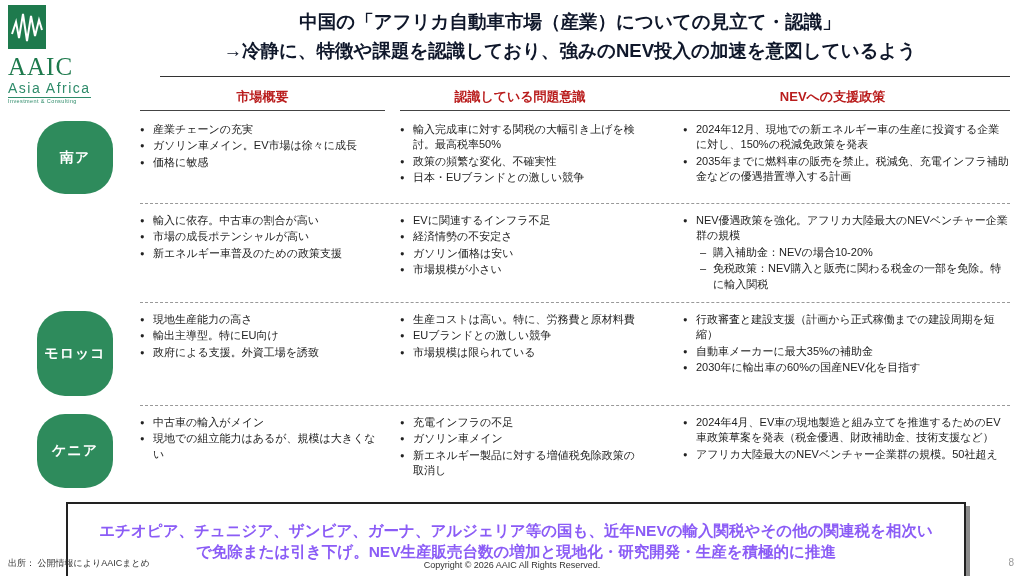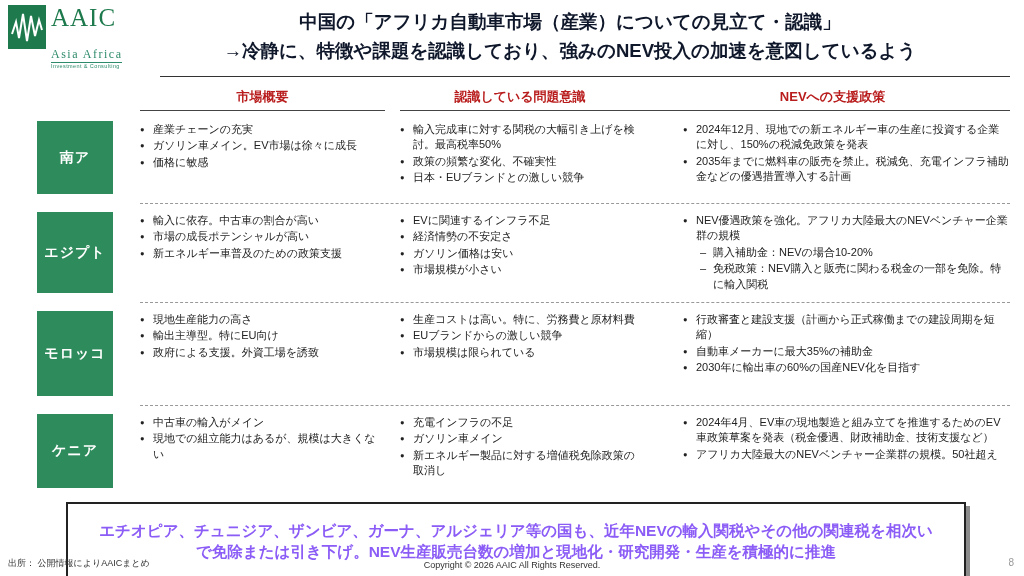--- a/index.html
+++ b/index.html
@@ -1,25 +1,25 @@
 <!DOCTYPE html>
 <html><head>
 <meta charset="utf-8">
 <style>
   html,body{margin:0;padding:0;}
   body{font-family:"Liberation Sans","DejaVu Sans",sans-serif;background:#e8e8e8;}
   .slide{position:relative;width:1024px;height:576px;background:#ffffff;overflow:hidden;
          --green:#2E8B5C;--logo-green:#1E7A4D;}
 
   
-  .logo{position:absolute;left:8px;top:5px;display:flex;gap:5px;}
+  .logo{position:absolute;left:8px;top:5px;display:flex;gap:5px;flex-direction:column;}
   .logo-box{width:38px;height:44px;background:var(--logo-green);display:flex;align-items:center;justify-content:center;}
   .logo-text{display:flex;flex-direction:column;line-height:1;}
   .logo-abbr{font-family:"Liberation Serif","DejaVu Serif",serif;font-size:25px;color:var(--logo-green);letter-spacing:1px;}
-  .logo-sub1{font-family:Liberation Serif, serif;font-size:12px;color:#2E8B6A;letter-spacing:1.5px;margin-top:18px;}
+  .logo-sub1{font-family:Liberation Sans, sans-serif;font-size:14px;color:#2E8B6A;letter-spacing:1.5px;margin-top:2px;}
   .logo-sub2{font-size:5.5px;color:#2E8B6A;border-top:1px solid #2E8B6A;margin-top:2px;padding-top:1px;letter-spacing:0.4px;}
 
   .title{position:absolute;left:130px;right:14px;top:8px;text-align:center;
          font-weight:bold;font-size:18.5px;line-height:1.55;color:#0f172a;}
   .title-rule{position:absolute;left:160px;width:850px;top:76px;border-top:1.5px solid #333;}
 
   
   .col-head{position:absolute;top:88px;font-weight:bold;font-size:13px;color:#b91c1c;text-align:center;}
   .col-head.c1{left:140px;width:245px;}
   .col-head.c2{left:400px;width:240px;}
@@ -27,21 +27,21 @@
   .col-rule{position:absolute;top:110px;border-top:1.2px solid #444;}
   .col-rule.c1{left:140px;width:245px;}
   .col-rule.c2{left:400px;width:240px;}
   .col-rule.c3{left:640px;width:370px;}
 
   
   .tbl{position:absolute;left:37px;top:112px;width:973px;}
   .trow{position:relative;display:grid;grid-template-columns:76px 27px 245px 15px 240px 15px 355px;}
   .trow.sep::before{content:"";position:absolute;top:0;left:103px;right:0;border-top:1.2px dashed #999;}
   .country{grid-column:1;margin:9px 0;background:var(--green);color:#fff;font-weight:bold;font-size:14px;
-           display:flex;align-items:center;justify-content:center;letter-spacing:1px;}
+           display:flex;align-items:center;justify-content:center;letter-spacing:1px;border-radius:28px;}
   .cell{font-size:11px;color:#222;padding-top:10px;line-height:1.4;}
   .cell.c1{grid-column:3;}
   .cell.c2{grid-column:5;}
   .cell.c3{grid-column:7;padding-left:28px;}
   .li{display:flex;margin-bottom:1px;}
   .li .marker{width:13px;flex:0 0 13px;text-align:left;font-size:7.5px;padding-top:3px;}
   .li.sub{margin-left:17px;}
   .li.sub .marker{font-size:11px;padding-top:0;}
   .li .txt{flex:1;}
 
@@ -122,21 +122,20 @@
             <span class="marker">●</span>
             <span class="txt">2024年12月、現地での新エネルギー車の生産に投資する企業に対し、150%の税減免政策を発表</span>
           </div>
           <div class="li">
             <span class="marker">●</span>
             <span class="txt">2035年までに燃料車の販売を禁止。税減免、充電インフラ補助金などの優遇措置導入する計画</span>
           </div>
         </div>
     </div>
       <div class="trow sep" style="height: 99px;">
-      <div class="country">エジプト</div>
       <div class="cell c1">
           <div class="li">
             <span class="marker">●</span>
             <span class="txt">輸入に依存。中古車の割合が高い</span>
           </div>
           <div class="li">
             <span class="marker">●</span>
             <span class="txt">市場の成長ポテンシャルが高い</span>
           </div>
           <div class="li">
@@ -193,21 +192,21 @@
             <span class="txt">政府による支援。外資工場を誘致</span>
           </div>
         </div>
       <div class="cell c2">
           <div class="li">
             <span class="marker">●</span>
             <span class="txt">生産コストは高い。特に、労務費と原材料費</span>
           </div>
           <div class="li">
             <span class="marker">●</span>
-            <span class="txt">EUブランドからの激しい競争</span>
+            <span class="txt">EUブランドとの激しい競争</span>
           </div>
           <div class="li">
             <span class="marker">●</span>
             <span class="txt">市場規模は限られている</span>
           </div>
         </div>
       <div class="cell c3">
           <div class="li">
             <span class="marker">●</span>
             <span class="txt">行政審査と建設支援（計画から正式稼働までの建設周期を短縮）</span>

